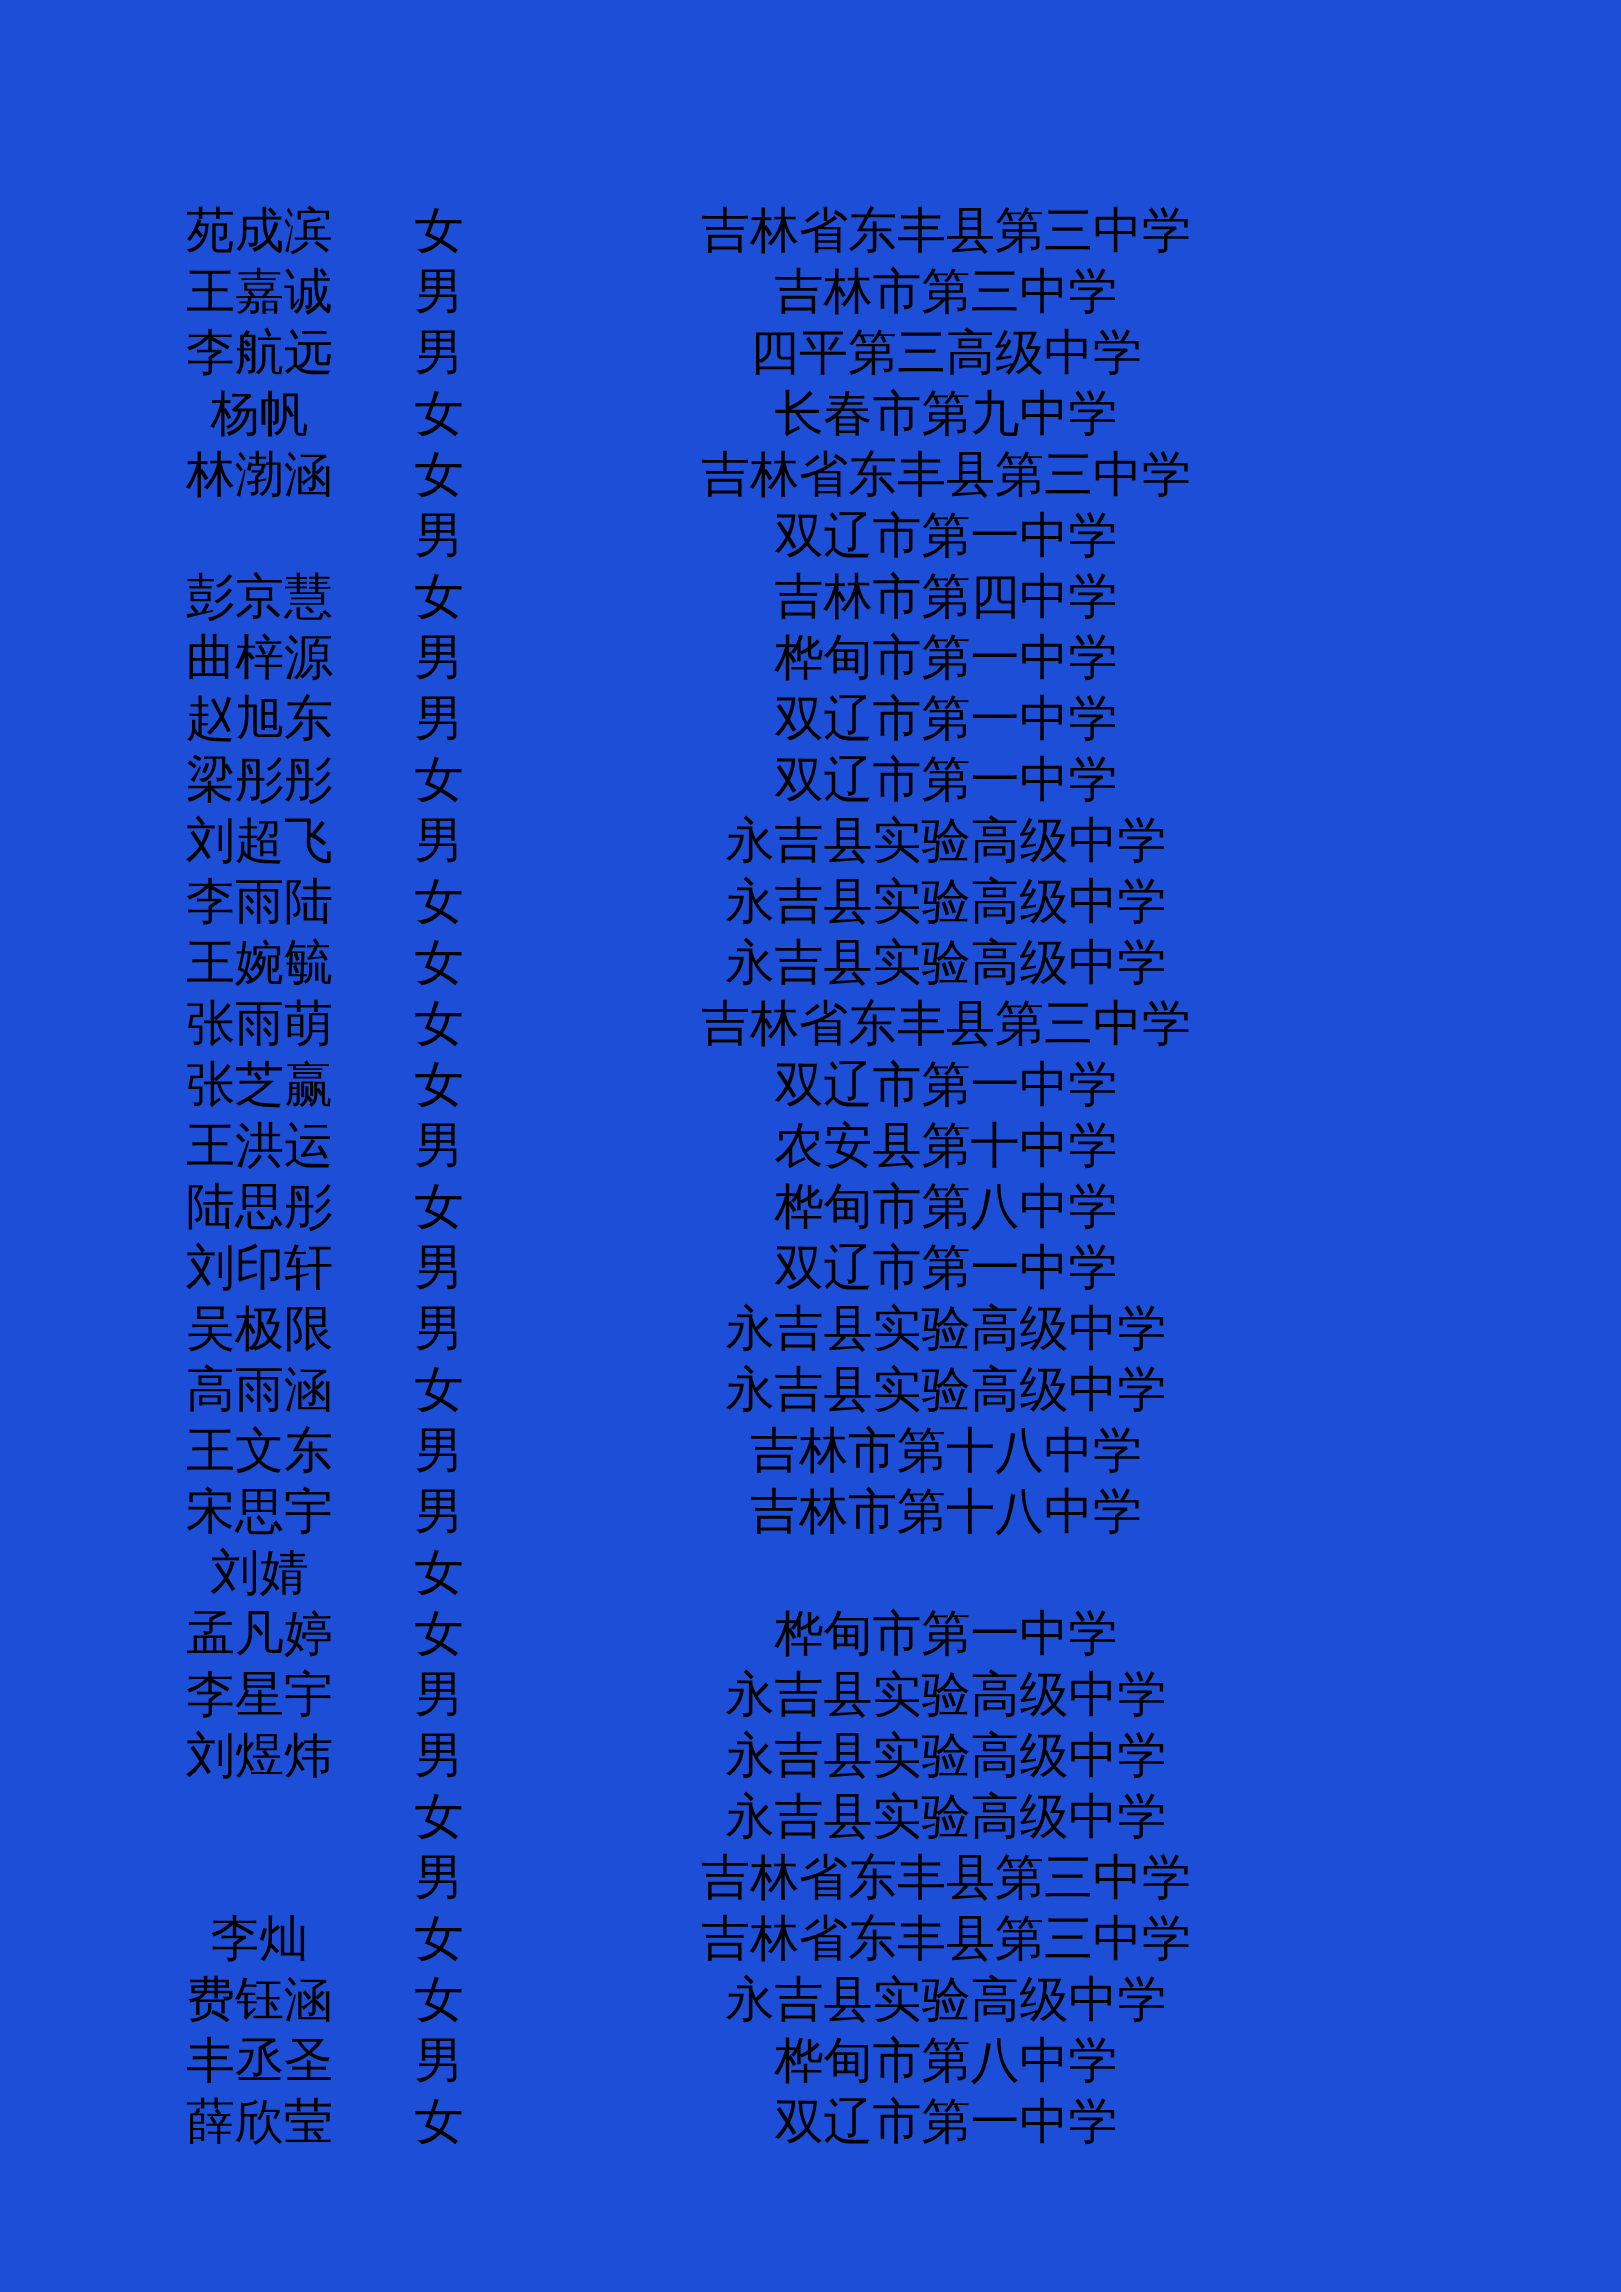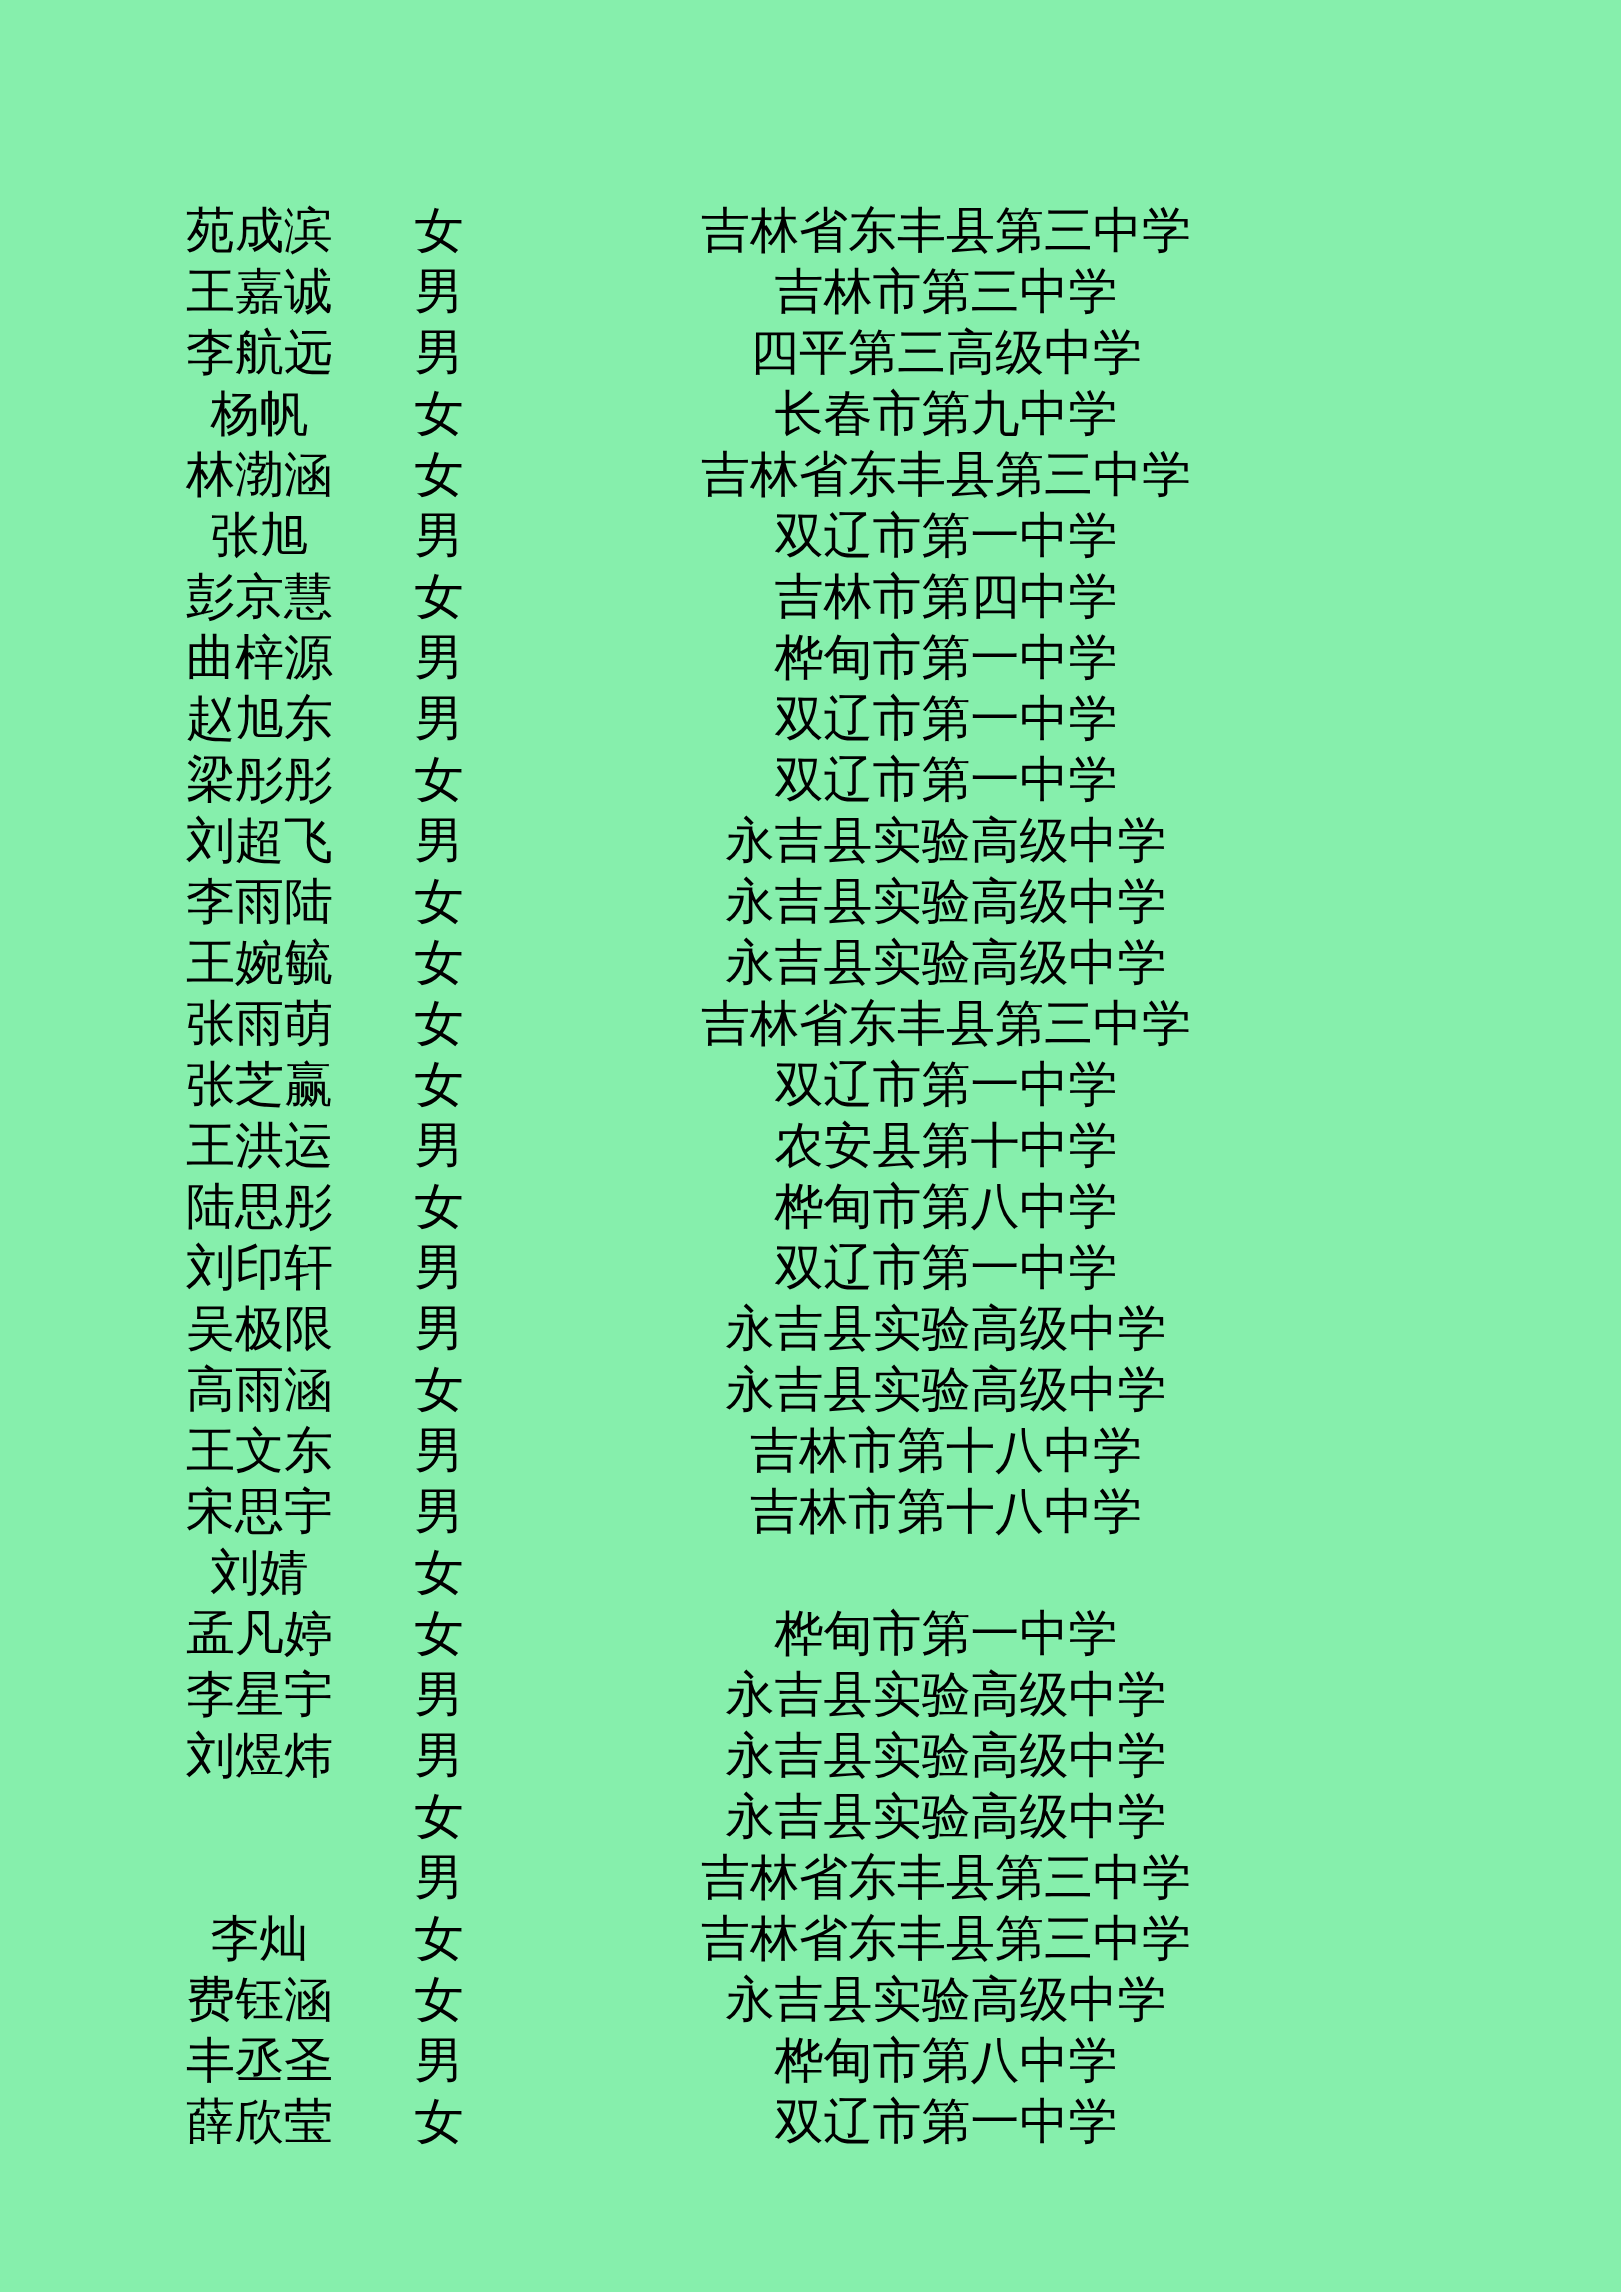--- a/index.html
+++ b/index.html
@@ -4,21 +4,21 @@
 <style>
   html, body {
     margin: 0;
     padding: 0;
     background: #ffffff;
   }
   .page {
     position: relative;
     width: 1621px;
     height: 2293px;
-    background: #86efac;
+    background: #1d4ed8;
     color: #000000;
     font-family: "Liberation Serif", "DejaVu Serif", serif;
     overflow: hidden;
   }
   .student-list {
     position: absolute;
     top: 200px;
     left: 0;
     width: 1621px;
   }
@@ -70,21 +70,20 @@
     <span class="cell school">长春市第九中学</span>
   </div>
 
   <div class="row">
     <span class="cell name">林渤涵</span>
     <span class="cell gender">女</span>
     <span class="cell school">吉林省东丰县第三中学</span>
   </div>
 
   <div class="row">
-    <span class="cell name">张旭</span>
     <span class="cell gender">男</span>
     <span class="cell school">双辽市第一中学</span>
   </div>
 
   <div class="row">
     <span class="cell name">彭京慧</span>
     <span class="cell gender">女</span>
     <span class="cell school">吉林市第四中学</span>
   </div>
 

